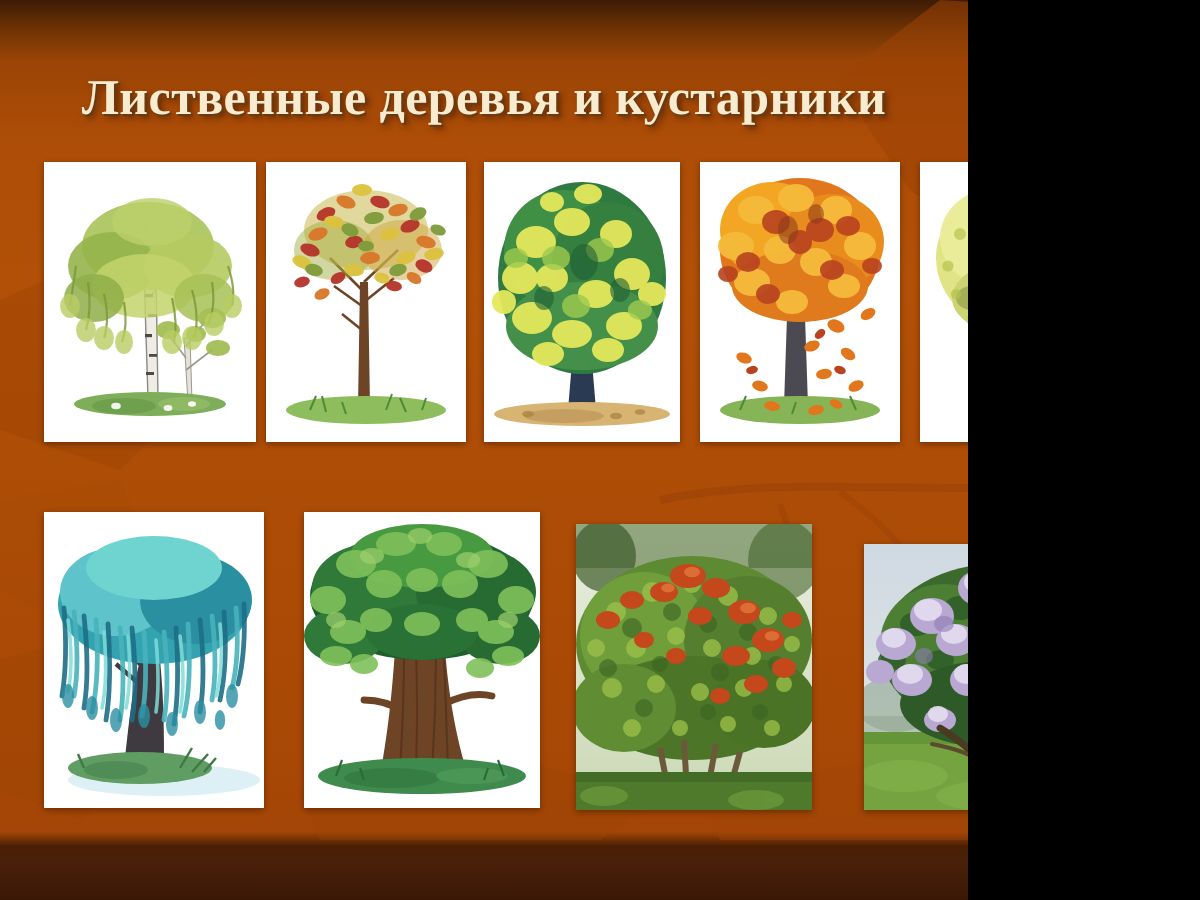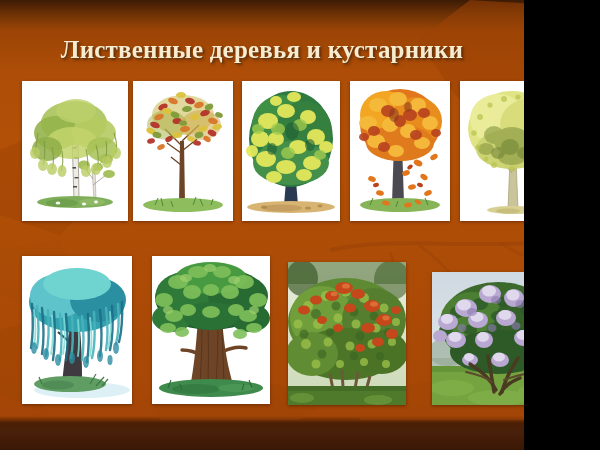--- a/index.html
+++ b/index.html
@@ -6,21 +6,21 @@
   html, body {
     margin: 0; padding: 0;
     background: #000;
   }
   body {
     font-family: "Liberation Serif", "DejaVu Serif", serif;
   }
 
   #slide {
     position: relative;
-    width: 524px;
+    width: 484px;
     height: 450px;
     overflow: hidden;
     background: linear-gradient(to bottom,
         #3d1b05 0px,
         #6d3205 14px,
         #9b4406 30px,
         #ad4d07 70px,
         #b25007 140px,
         #ad4c06 260px,
         #a84806 380px,

